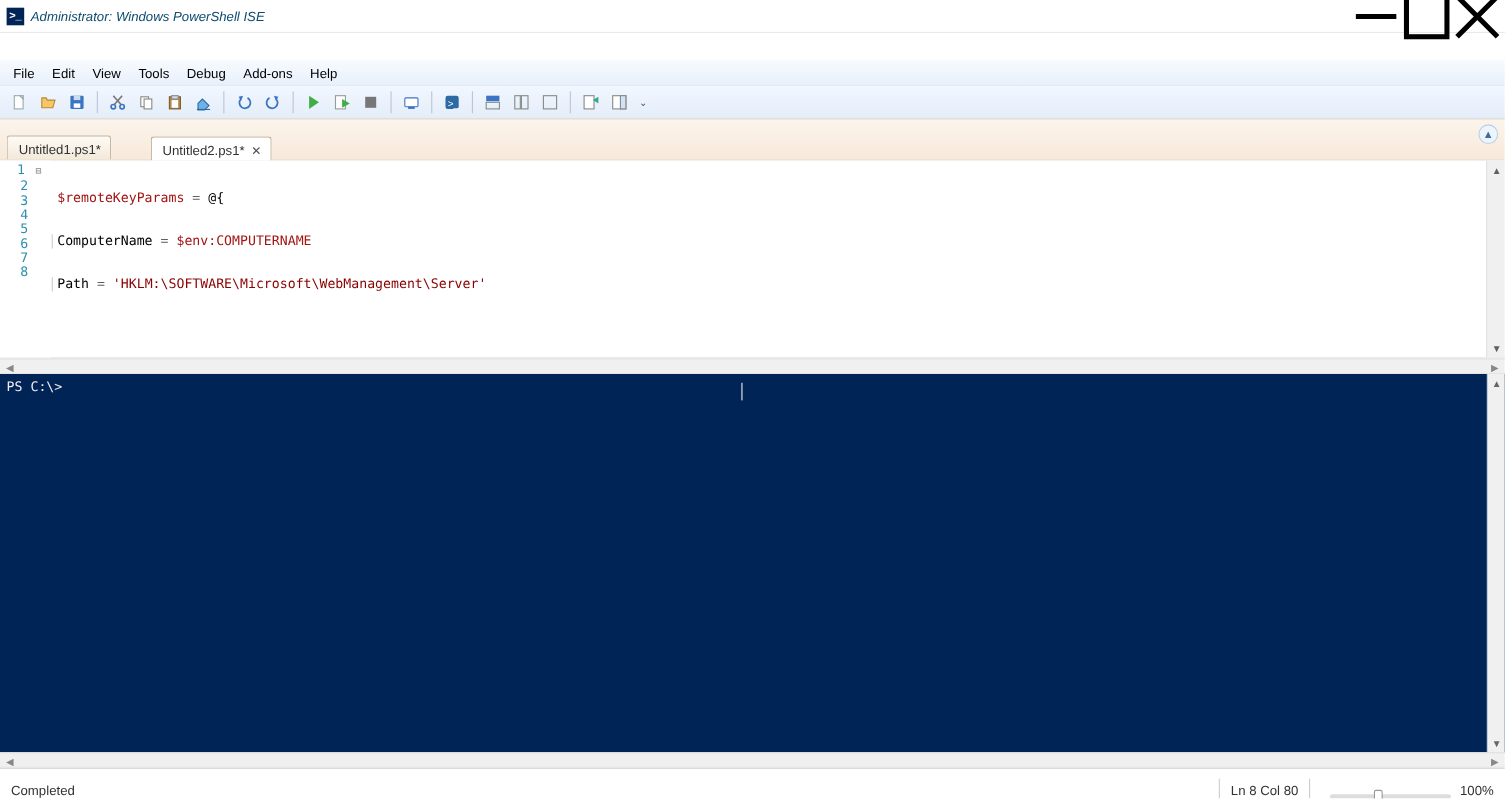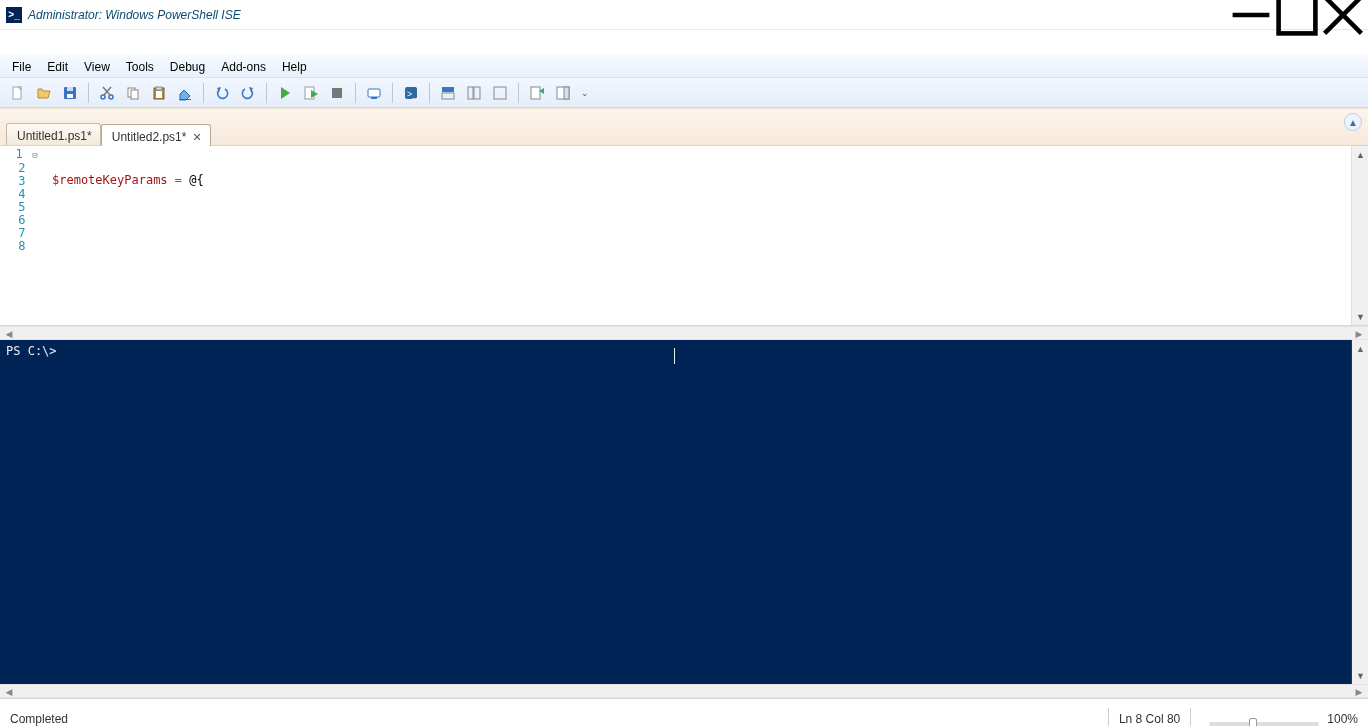--- a/index.html
+++ b/index.html
@@ -103,20 +103,21 @@
   border-bottom:none;
   border-radius:3px 3px 0 0;
   background: linear-gradient(#fdfaf5,#f3e9db);
   gap:6px;
 }
 .tab.active {
   background:#fff;
   border-color:#b9ab93;
   position:relative;
   top:1px;
+  margin-left:36px;
 }
 .tab .close-x { font-size:11px; color:#555; }
 .tab-expand {
   position:absolute; right:6px; top:4px;
   width:18px; height:18px; border-radius:50%;
   background:#eef4fb; border:1px solid #b7cfe8;
   display:flex; align-items:center; justify-content:center;
   color:#3b6ea5; font-size:10px;
 }
 
@@ -416,20 +417,22 @@
     <div><span>2</span>&nbsp;&nbsp;</div>
     <div><span>3</span>&nbsp;&nbsp;</div>
     <div><span>4</span>&nbsp;&nbsp;</div>
     <div><span>5</span>&nbsp;&nbsp;</div>
     <div><span>6</span>&nbsp;&nbsp;</div>
     <div><span>7</span>&nbsp;&nbsp;</div>
     <div><span>8</span>&nbsp;&nbsp;</div>
   </div>
   <div class="code">
     <div class="line"><span class="tok-var">$remoteKeyParams</span><span class="tok-op"> = </span><span class="tok-plain">@{</span></div>
+    <div class="line brace-line"><span class="tok-plain">ComputerName</span><span class="tok-op"> = </span><span class="tok-var">$env:COMPUTERNAME</span></div>
+    <div class="line brace-line"><span class="tok-plain">Path</span><span class="tok-op"> = </span><span class="tok-str">'HKLM:\SOFTWARE\Microsoft\WebManagement\Server'</span></div>
     
     
     
     
   </div>
   <div class="vscroll">
     <div class="arrow up">▲</div>
     <div class="arrow down">▼</div>
   </div>
 </div>

